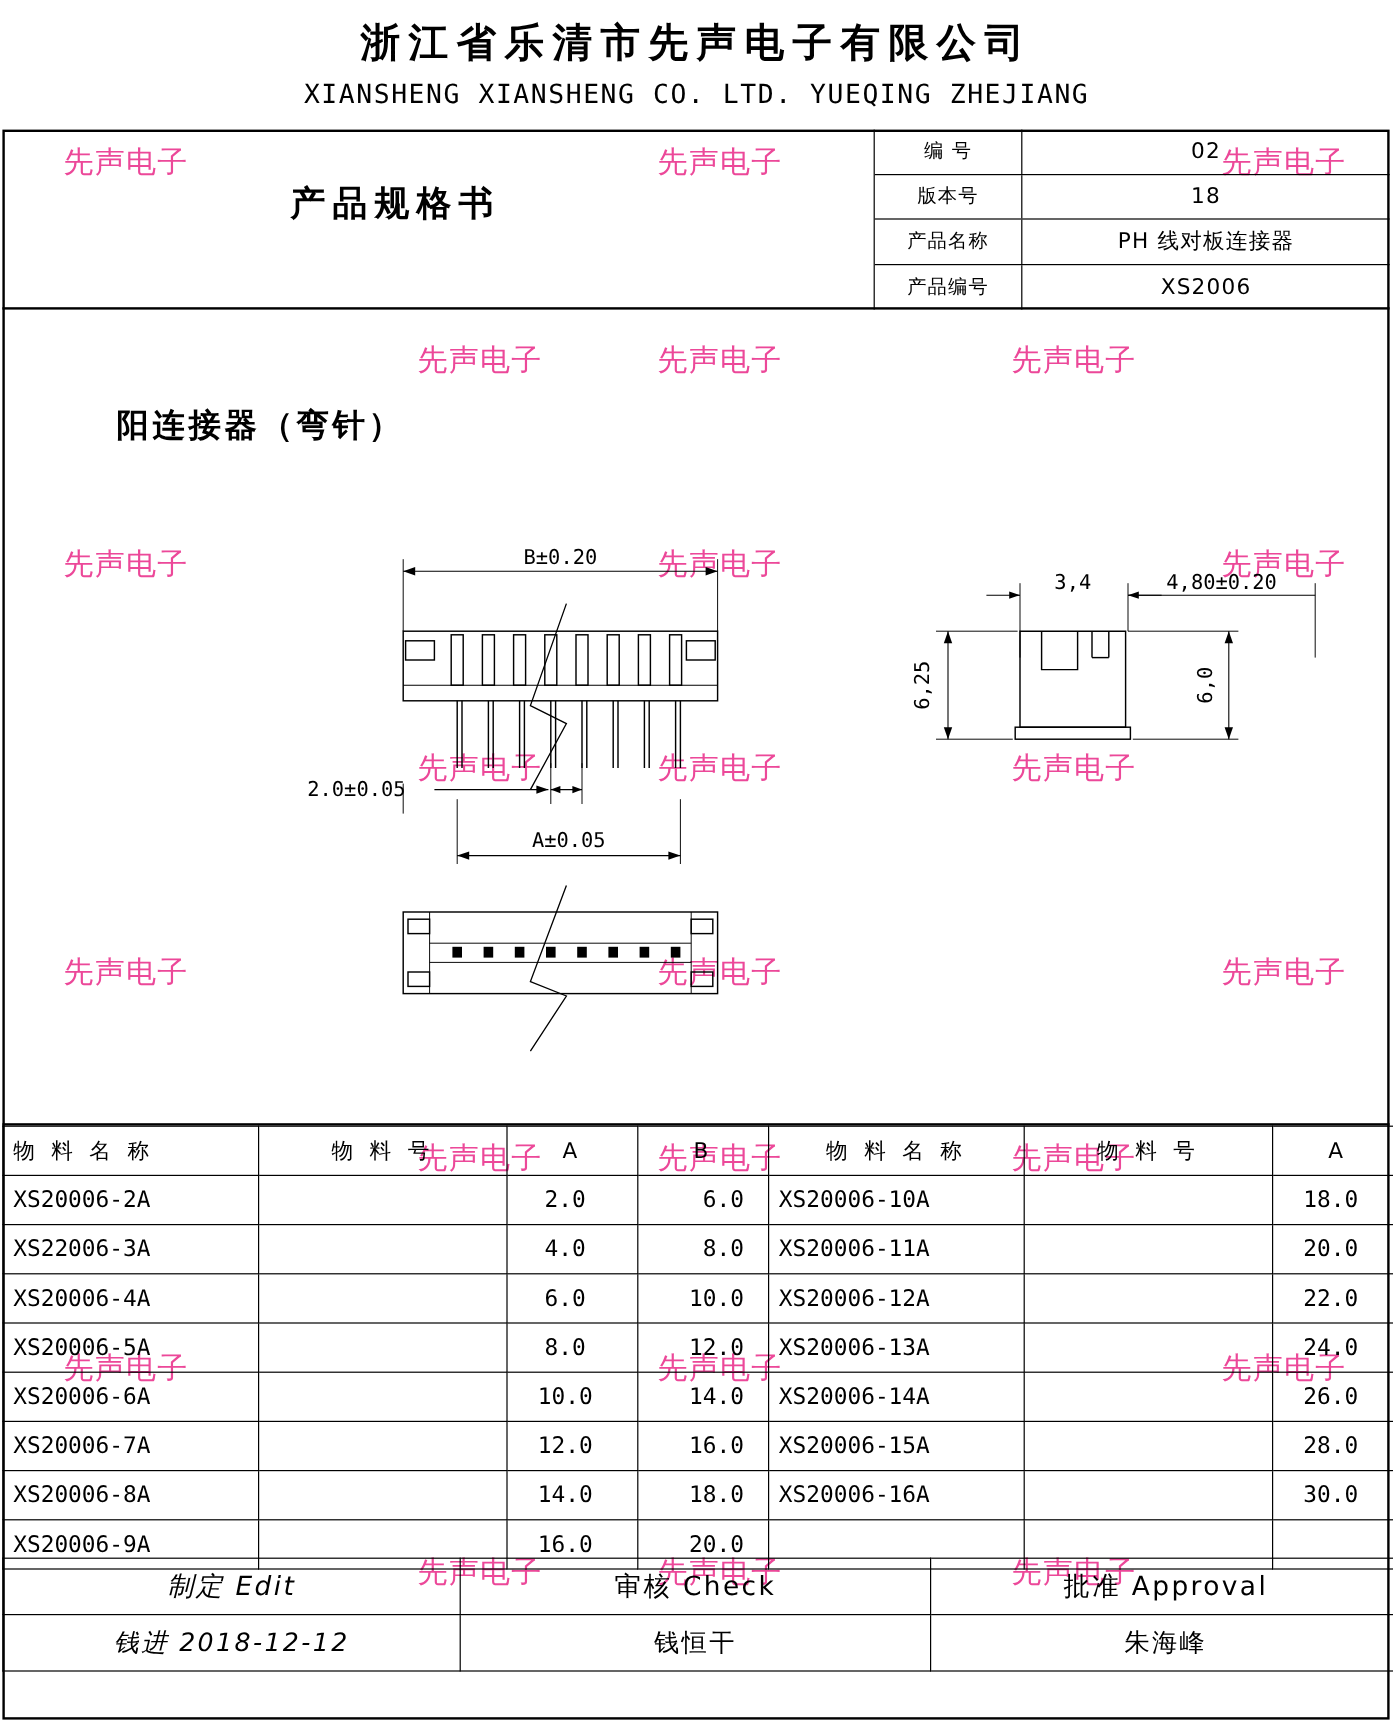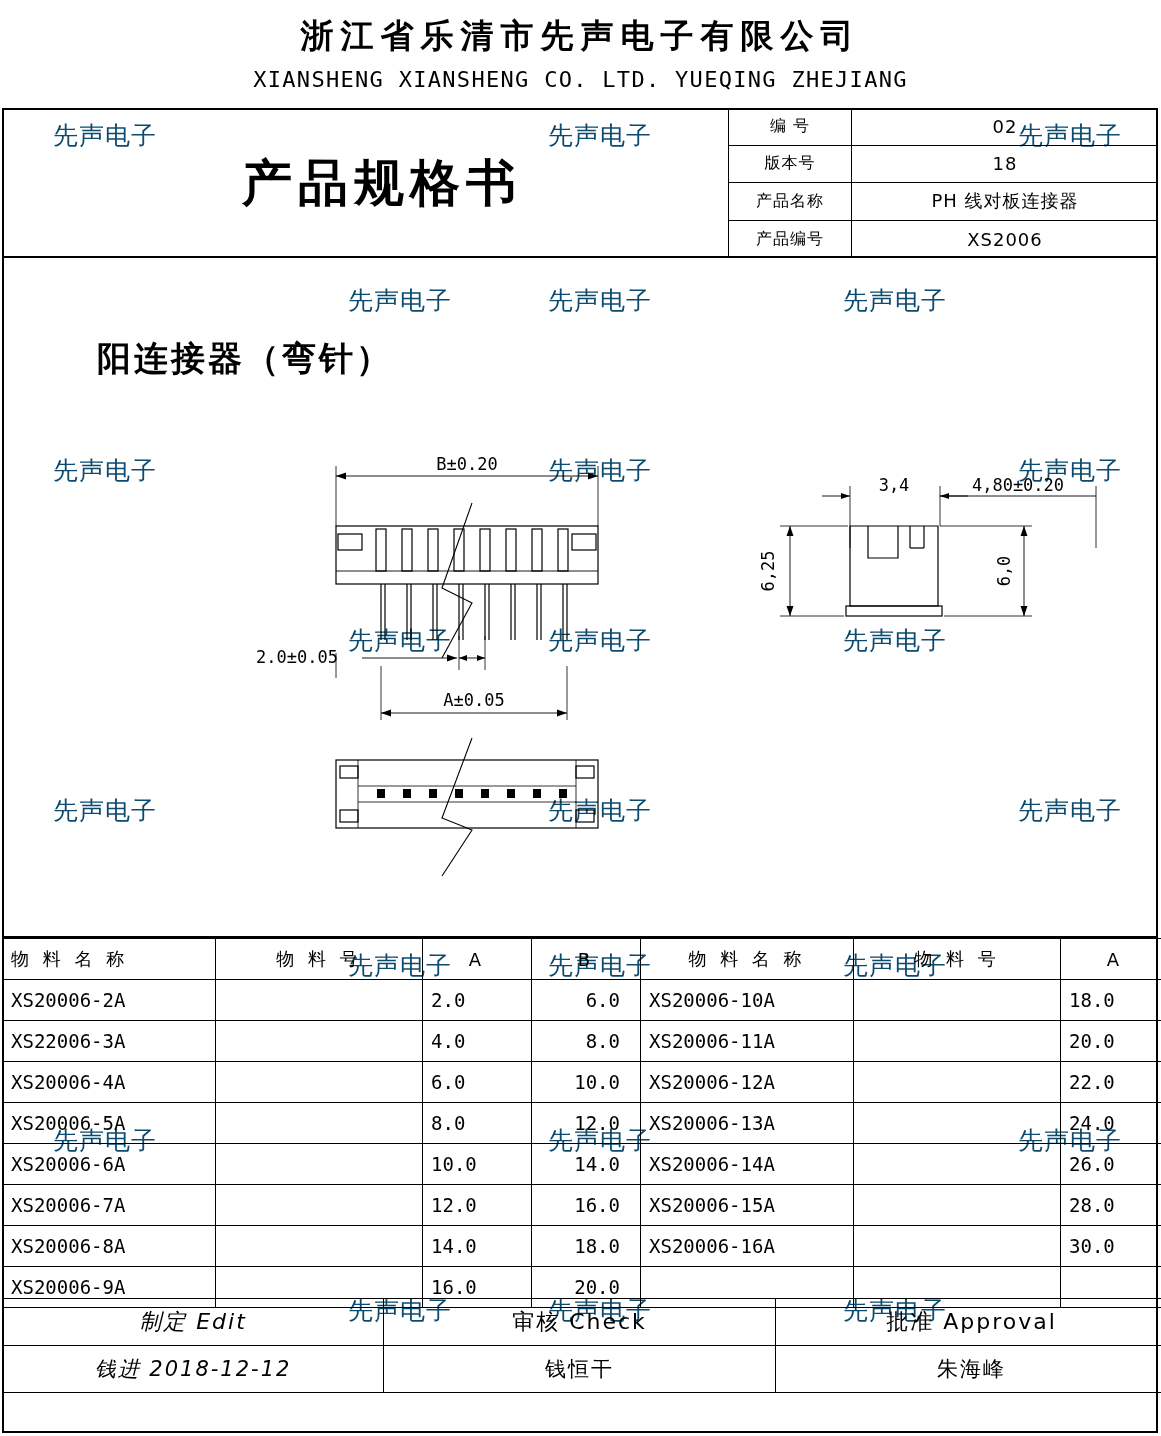--- a/index.html
+++ b/index.html
@@ -22,21 +22,21 @@
 
   
   .wm-layer {
     position: absolute;
     inset: 0;
     pointer-events: none;
     z-index: 0;
   }
   .wm {
     position: absolute;
-    color: #0c4a6e;
+    color: #ec4899;
     font-size: 25px;
     font-family: "Liberation Sans", sans-serif;
     letter-spacing: 1px;
     white-space: nowrap;
     transform: translate(-50%, -50%);
   }
 
   .content {
     position: relative;
     z-index: 2;
@@ -86,21 +86,21 @@
     width: 1156px;
     height: 150px;
     box-sizing: border-box;
     border-bottom: 2px solid #000;
   }
   .doc-title {
     position: absolute;
     left: 240px;
     top: 42px;
     font-family: "DejaVu Sans", sans-serif;
-    font-size: 50px;
+    font-size: 29px;
     font-weight: bold;
     letter-spacing: 6px;
   }
   .info-table {
     position: absolute;
     right: 0;
     top: 0;
     width: 430px;
     height: 150px;
     border-left: 1.5px solid #000;
@@ -143,21 +143,21 @@
     width: 1156px;
     height: 680px;
     box-sizing: border-box;
     border-bottom: 2px solid #000;
   }
   .section-title {
     position: absolute;
     left: 95px;
     top: 78px;
     font-family: "DejaVu Sans", sans-serif;
-    font-size: 34px;
+    font-size: 27px;
     font-weight: bold;
     letter-spacing: 3px;
   }
   .draw-svg {
     position: absolute;
     left: 0;
     top: 0;
   }
 
   
@@ -179,21 +179,21 @@
   }
   .parts-table th {
     font-family: "DejaVu Sans", sans-serif;
     font-size: 18px;
     font-weight: normal;
     letter-spacing: 4px;
     text-align: center;
   }
   .parts-table .c-name { width: 196px; text-align: left; }
   .parts-table .c-no   { width: 190px; }
-  .parts-table .c-a    { width: 92px; text-align: left; padding-right: 20px; }
+  .parts-table .c-a    { width: 92px; text-align: center; padding-right: 20px; }
   .parts-table .c-b    { width: 92px; text-align: right; padding-right: 20px; }
 
   
   .sign-table {
     position: absolute;
     left: 2px;
     top: 1298px;
     width: 1156px;
     border-collapse: collapse;
     table-layout: fixed;

